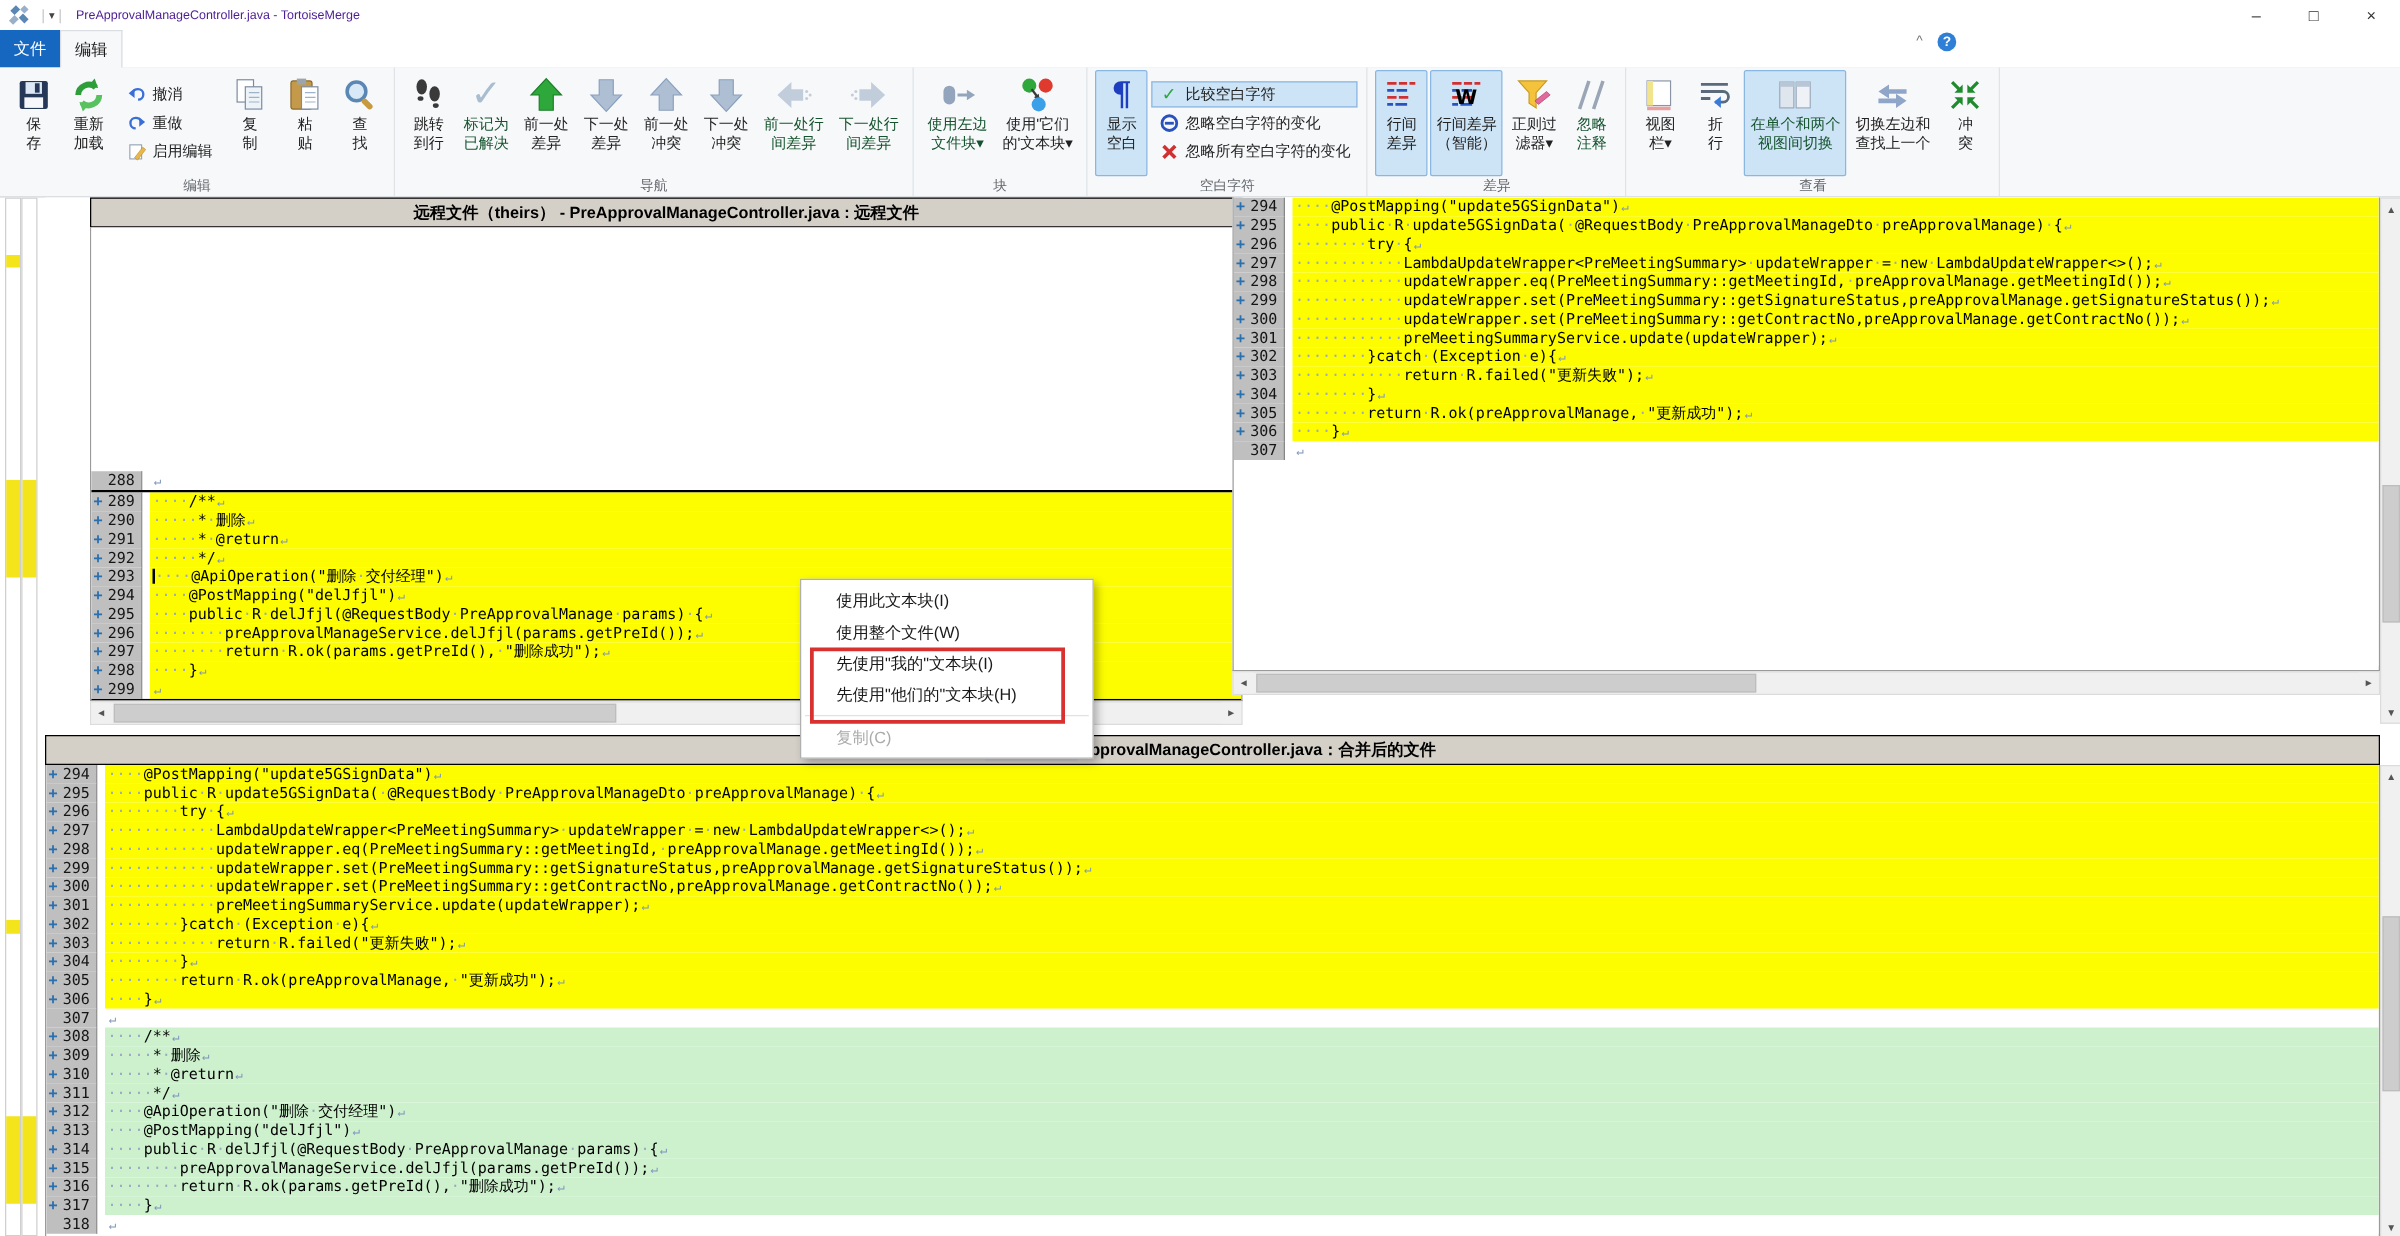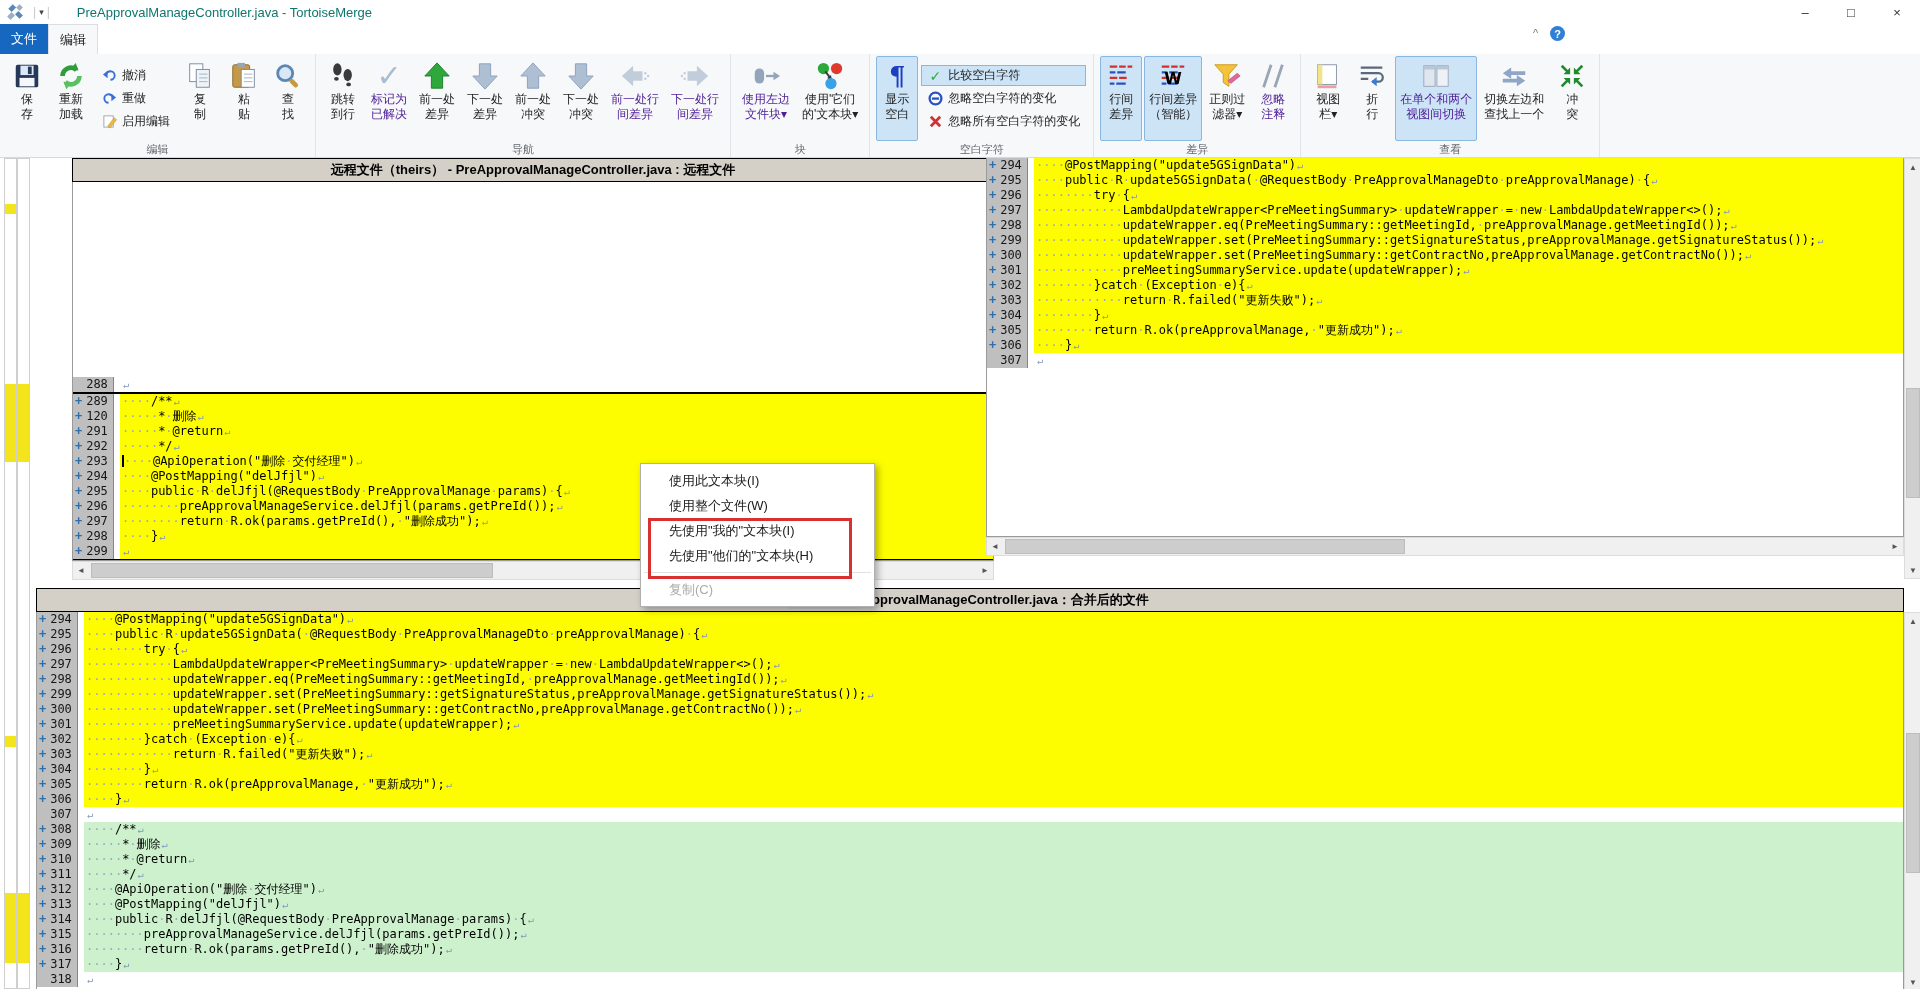--- a/index.html
+++ b/index.html
@@ -3,21 +3,21 @@
 <meta charset="utf-8">
 <style>
   html,body{margin:0;padding:0;background:#e8e8e8;font-family:"Liberation Sans","DejaVu Sans",sans-serif;}
   .app{position:relative;width:1920px;height:989px;background:#fff;overflow:hidden;}
 
   
   .titlebar{position:absolute;left:0;top:0;width:1920px;height:24px;background:#fff;display:flex;align-items:center;}
   .app-icon{width:18px;height:18px;margin:0 6px;}
   .tb-sep{color:#c8c8c8;font-size:12px;margin:0 3px;}
   .qa-arrow{font-size:9px;color:#444;}
-  .tb-title{font-size:13px;color:#0f766e;margin-left:24px;}
+  .tb-title{font-size:10px;color:#4c1d95;margin-left:8px;}
   .tb-controls{margin-left:auto;display:flex;height:24px;}
   .tb-btn{width:46px;height:24px;display:flex;align-items:center;justify-content:center;font-size:13px;color:#333;}
 
   
   .tabrow{position:absolute;left:0;top:24px;width:1920px;height:30px;background:#fff;border-bottom:1px solid #e2e4e8;}
   .tab{position:absolute;top:0;height:30px;display:flex;align-items:center;justify-content:center;font-size:13px;}
   .tab-file{left:0;width:48px;background:#1667c0;color:#fff;}
   .tab-edit{left:48px;width:48px;background:#f7f8fa;border:1px solid #dadde1;border-bottom:none;color:#1a1a1a;}
   .ribbon-collapse{position:absolute;left:1533px;top:27px;font-size:11px;color:#777;}
   .ribbon-help{position:absolute;left:1550px;top:26px;width:15px;height:15px;border-radius:50%;background:#2f7fd6;color:#fff;font-size:11px;font-weight:bold;display:flex;align-items:center;justify-content:center;}
@@ -25,21 +25,21 @@
   
   .ribbon{position:absolute;left:0;top:54px;width:1920px;height:103px;background:#f7f8fa;border-bottom:1px solid #d5d8dc;display:flex;}
   .rgroup{display:flex;flex-direction:column;border-right:1px solid #e0e3e7;padding:0 3px;}
   .rgitems{flex:1;display:flex;align-items:stretch;padding:2px 2px 0 2px;}
   .rglabel{height:16px;line-height:16px;text-align:center;font-size:11px;color:#63666b;}
   .rbtn{display:flex;flex-direction:column;align-items:center;padding:3px 4px 1px 4px;margin:0 1px;border:1px solid transparent;border-radius:2px;}
   .rbtn .ricon{width:32px;height:32px;display:flex;align-items:center;justify-content:center;}
   .ricon svg{width:30px;height:30px;}
   .rlabel{font-size:12px;line-height:15px;text-align:center;white-space:pre-line;color:#222;}
   .rbtn.active{background:#cde4f7;border-color:#8ab6e2;}
-  .rbtn.disabled .rlabel{color:#4c1d95;}
+  .rbtn.disabled .rlabel{color:#14532d;}
   .rstack{display:flex;flex-direction:column;justify-content:center;gap:2px;padding:0 2px;}
   .sbtn{display:flex;align-items:center;gap:5px;padding:1px 5px;border:1px solid transparent;}
   .sbtn .sicon{width:16px;height:16px;display:flex;align-items:center;justify-content:center;}
   .sicon svg{width:15px;height:15px;}
   .slabel{font-size:12px;color:#222;white-space:nowrap;}
   .sbtn.active{background:#cde4f7;border-color:#8ab6e2;}
   .gp{font-size:26px;font-weight:bold;color:#1e3ec0;font-family:"DejaVu Serif",serif;}
   .gc{color:#2ea83a;font-weight:bold;font-size:14px;}
   .gck{color:#a9bdd1;font-size:30px;font-weight:bold;line-height:30px;}
 
@@ -510,21 +510,21 @@
           <div class="gut">
             <span class="plus">+</span>
             <span class="num">289</span>
           </div>
           <div class="ggap"></div>
           <div class="code"><span class="ws">····</span>/**<span class="eol">↵</span></div>
         </div>
         <div class="row yellow">
           <div class="gut">
             <span class="plus">+</span>
-            <span class="num">120</span>
+            <span class="num">290</span>
           </div>
           <div class="ggap"></div>
           <div class="code"><span class="ws">·····</span>*<span class="ws">·</span>删除<span class="eol">↵</span></div>
         </div>
         <div class="row yellow">
           <div class="gut">
             <span class="plus">+</span>
             <span class="num">291</span>
           </div>
           <div class="ggap"></div>

